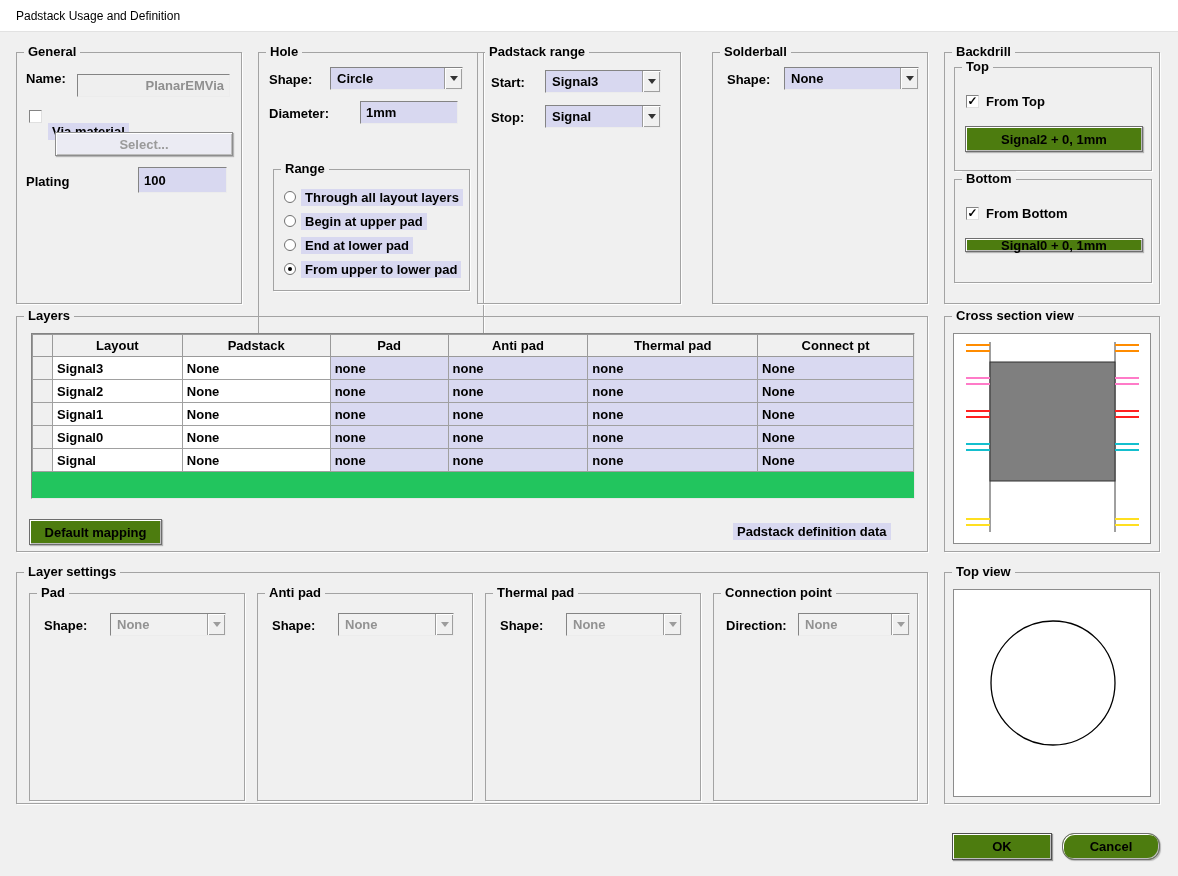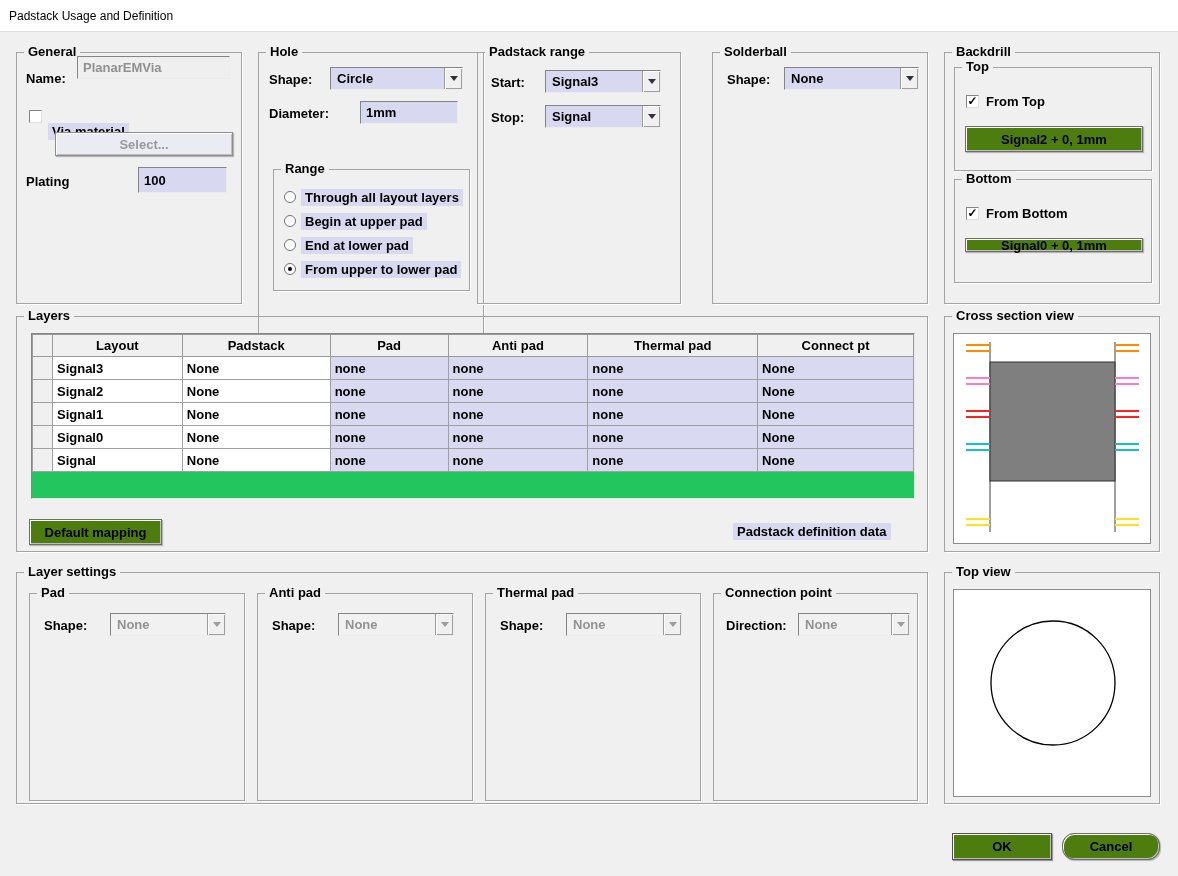--- a/index.html
+++ b/index.html
@@ -1,20 +1,20 @@
 <!DOCTYPE html>
 <html><head>
 <meta charset="utf-8">
 <style>
   * { margin:0; padding:0; box-sizing:border-box; }
   html,body { width:1178px; height:876px; }
   body { font-family:"Liberation Sans", sans-serif; background:#ffffff; }
   .window { position:relative; width:1178px; height:876px; background:#f0f0f0; overflow:hidden; }
   .titlebar { position:absolute; left:0; top:0; width:1178px; height:32px; background:#ffffff;
-              border-bottom:1px solid #e2e2e2; display:flex; align-items:center; padding-left:9px;
+              border-bottom:1px solid #e2e2e2; display:flex; align-items:center; padding-left:16px;
               font-size:12px; color:#000; }
   .group { position:absolute; border:1px solid #a3a3a3; box-shadow:1px 1px 0 rgba(255,255,255,.9);padding-left:12px; }
   .legend { position:absolute; top:-9px; left:7px; background:#f0f0f0; padding:0 4px;
             font-size:13px; font-weight:bold; white-space:nowrap; }
   .lbl { position:absolute; font-size:13px; font-weight:bold; white-space:nowrap; color:#000; }
   .hl { background:#d8d8f0; padding:1px 4px; }
   .input { position:absolute; border:1px solid; border-color:#848484 #ececec #ececec #848484;
            background:#fff; font:bold 13px "Liberation Sans",sans-serif; padding:0 5px; color:#000; }
   .input.lav { background:#d8d8f0; }
   .input.dis { background:#efefef; color:#8f8f8f; }
@@ -59,21 +59,21 @@
 
 <div class="window">
 
   <div class="titlebar">
     <span>Padstack Usage and Definition</span>
   </div>
 
   <div class="group" style="left:16px; top:52px; width:226px; height:252px;">
     <span class="legend">General</span>
     <span class="lbl" style="left:9px; top:18px;">Name:</span>
-    <input class="input dis" style="left: 60px; top: 3px; width: 153px; height: 23px;" value="PlanarEMVia">
+    <input class="input dis" style="left: 60px; top: 21px; width: 153px; height: 23px; text-align: right;" value="PlanarEMVia">
     <span class="cb" style="left:12px; top:57px;"></span>
     <span class="lbl hl" style="left:31px; top:55px;margin-top:15px;">Via material</span>
     <div class="btn dis" style="left:38px; top:79px; width:178px; height:24px;">Select...</div>
     <span class="lbl" style="left:9px; top:121px;">Plating</span>
     <input class="input lav" style="left: 121px; top: 114px; width: 89px; height: 26px;" value="100">
   </div>
 
   <div class="group" style="left:258px; top:52px; width:226px; height:308px;">
     <span class="legend">Hole</span>
     <span class="lbl" style="left:10px; top:19px;">Shape:</span>

